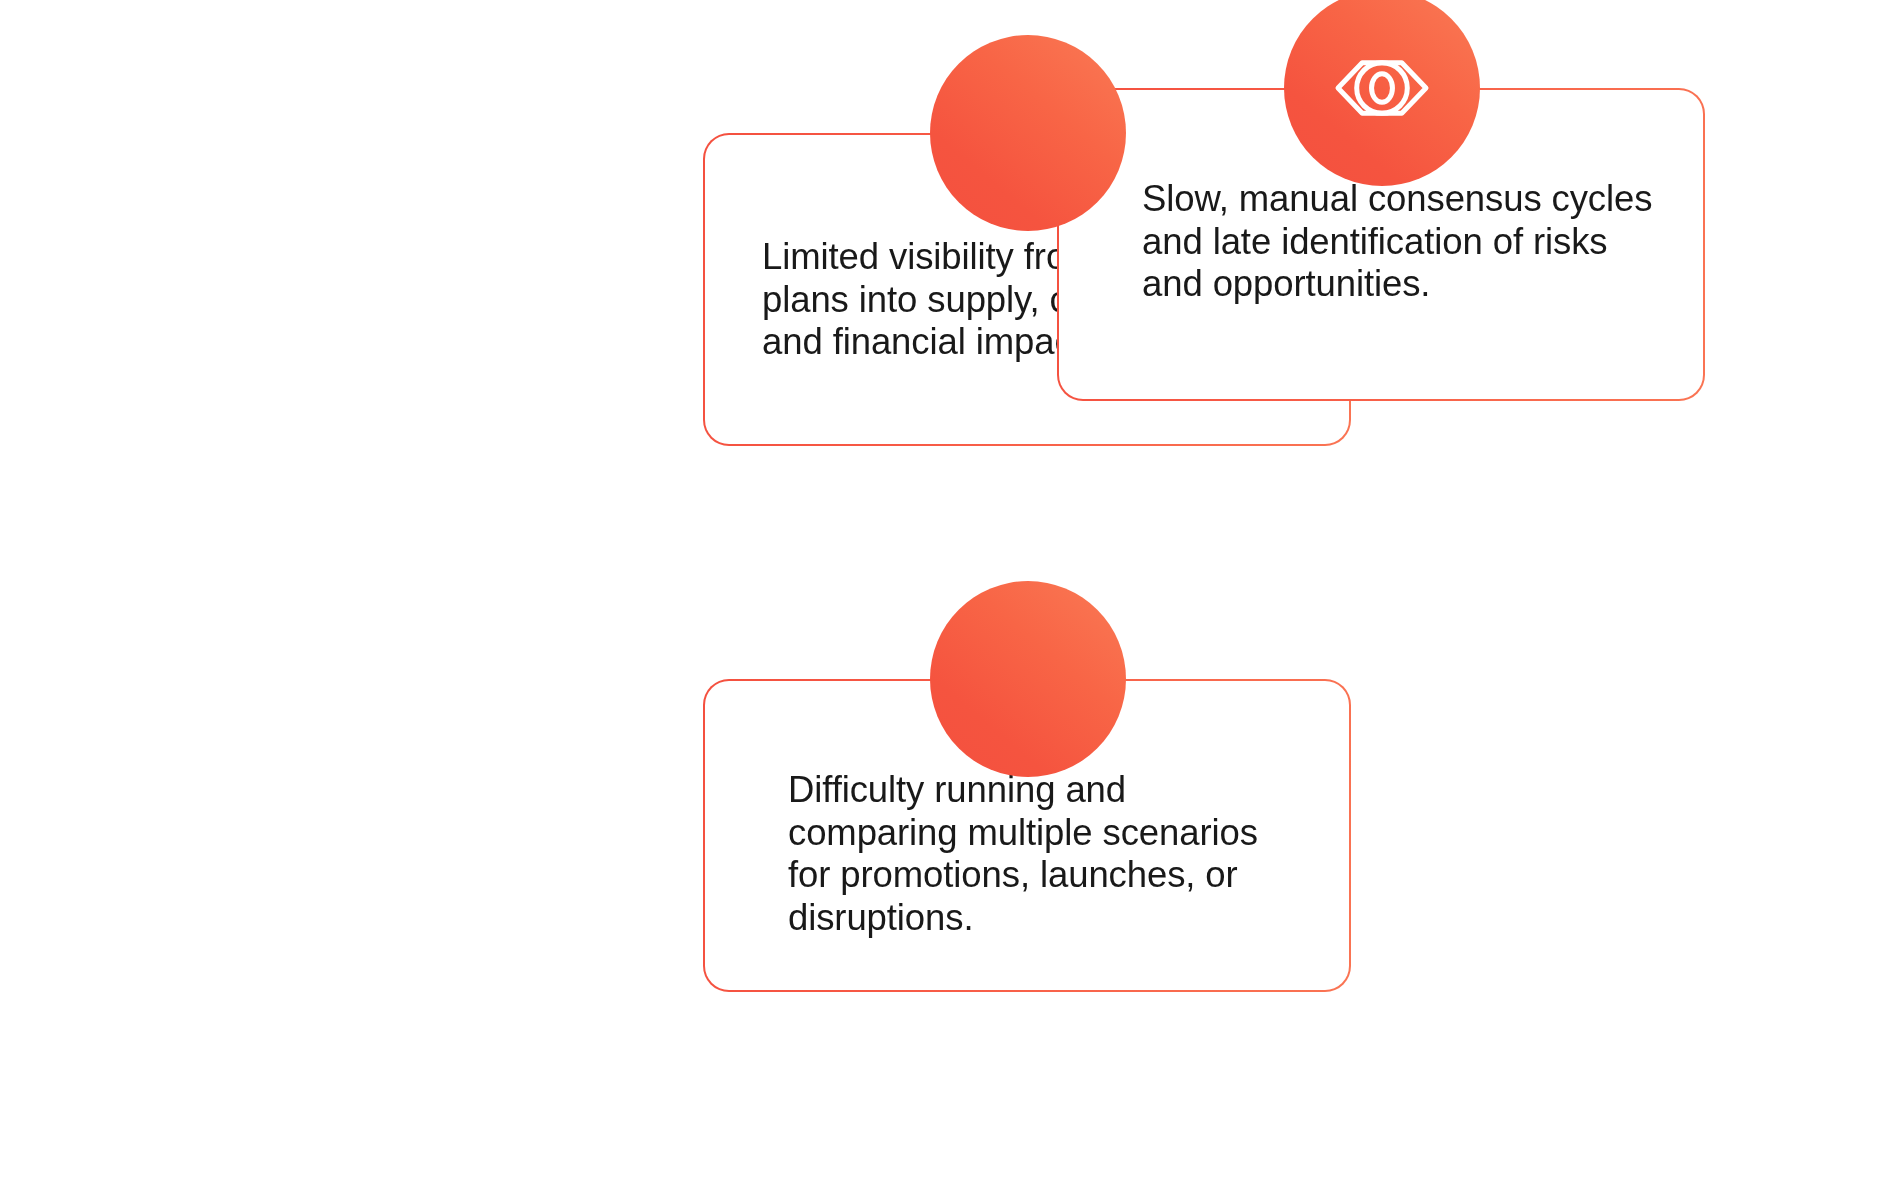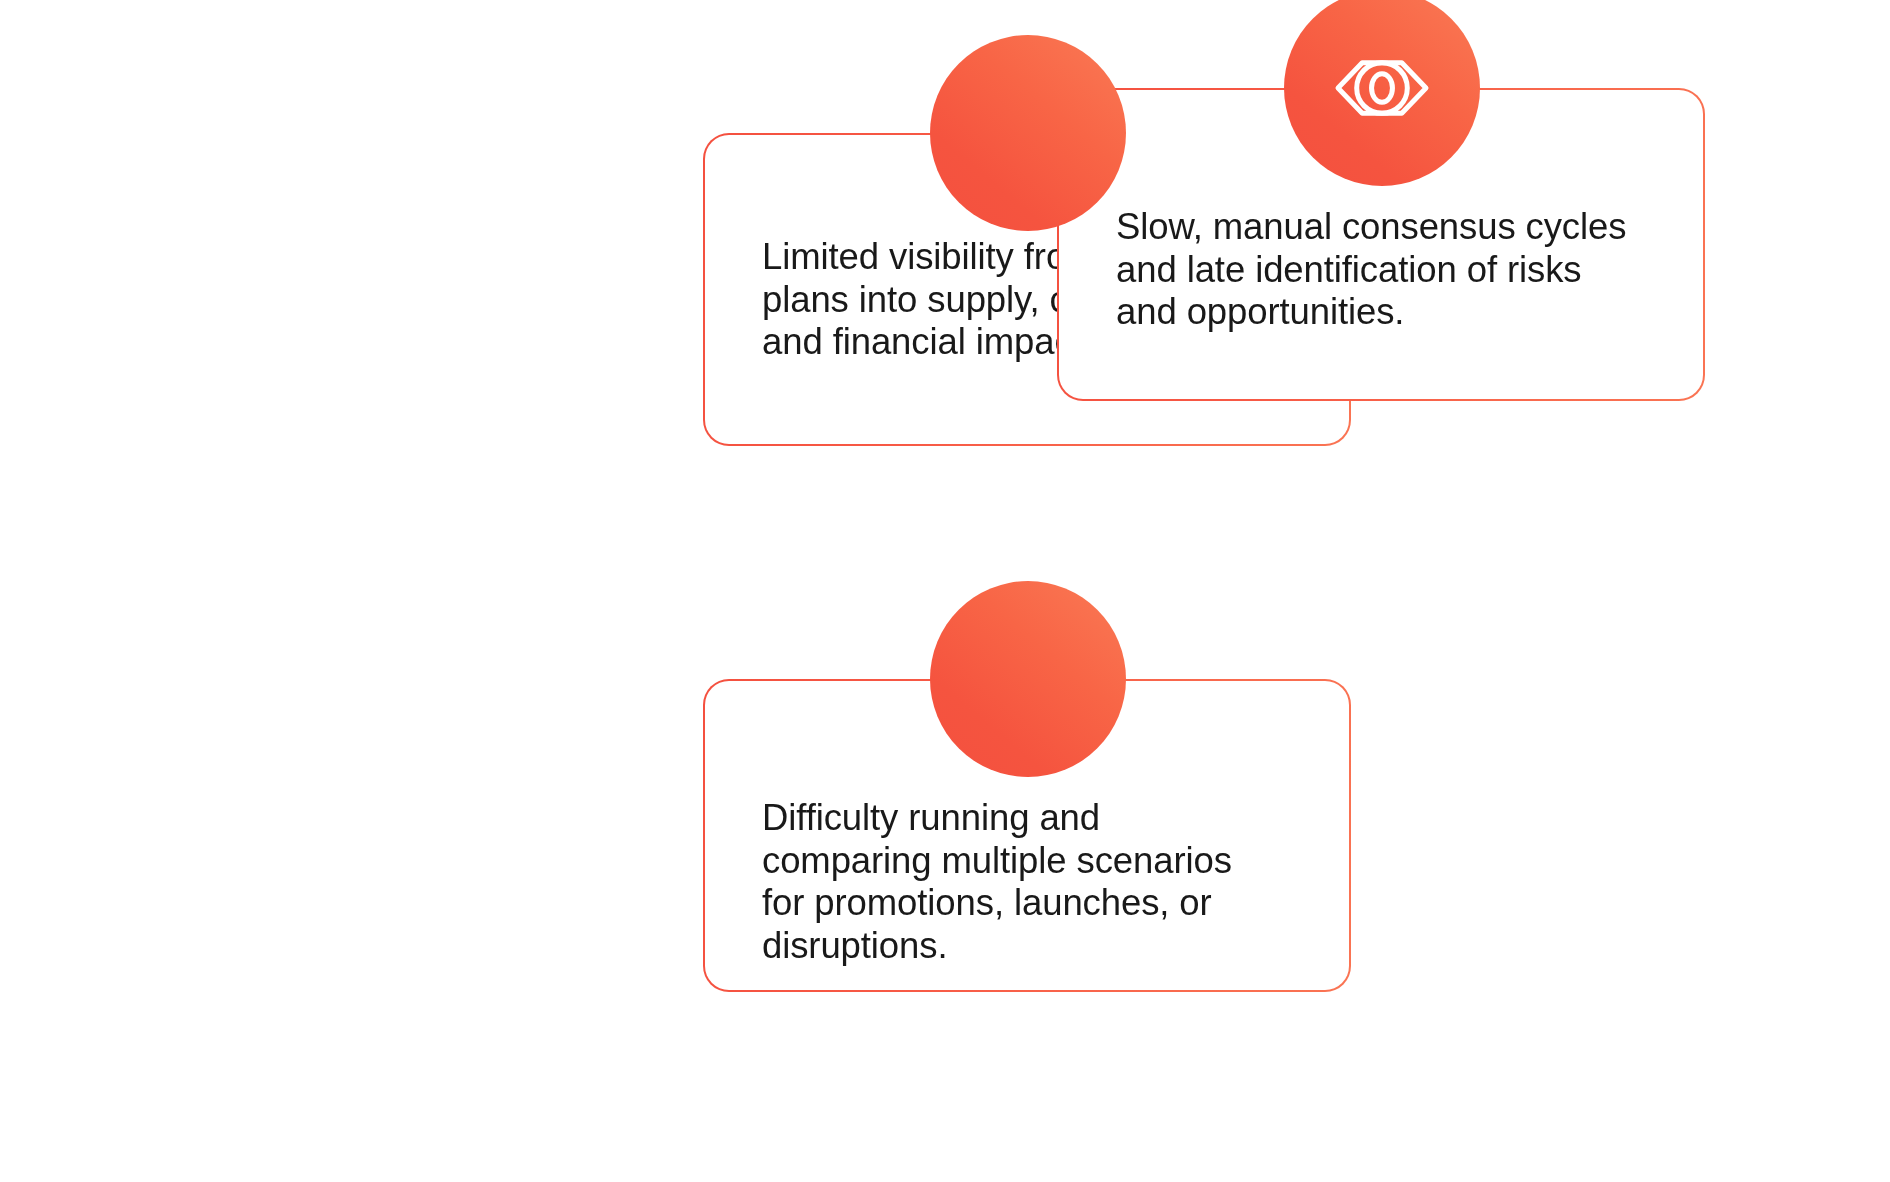--- a/index.html
+++ b/index.html
@@ -92,21 +92,22 @@
     top: 101px;
     width: 530px;
     font-size: 36.5px;
     line-height: 1.165;
     color: #191919;
     font-weight: 400;
     letter-spacing: -0.1px;
     white-space: pre-line;
   }
   .cell.bottom .card-text {
-    top: 116px;
+    top: 88px;
+    margin-left: 26px;
   }
 </style>
 </head>
 <body>
 
 <div class="board">
 
 
   <div class="cell top right">
     <div class="card">

